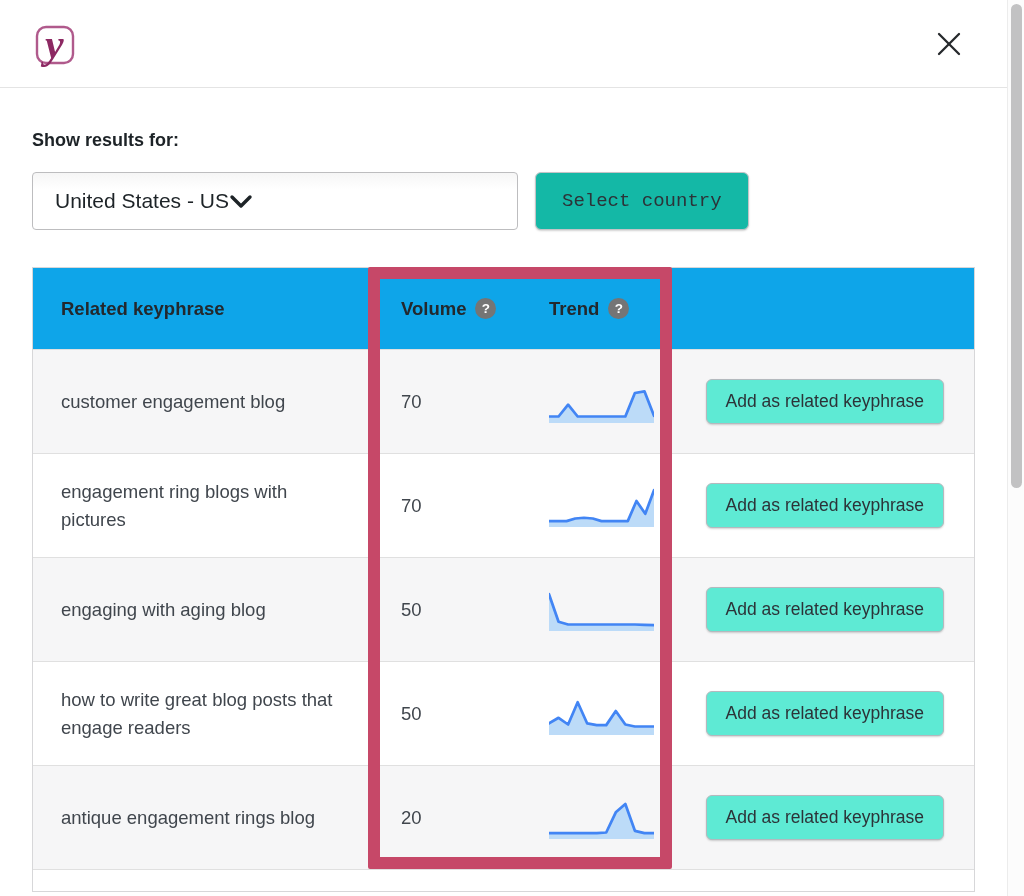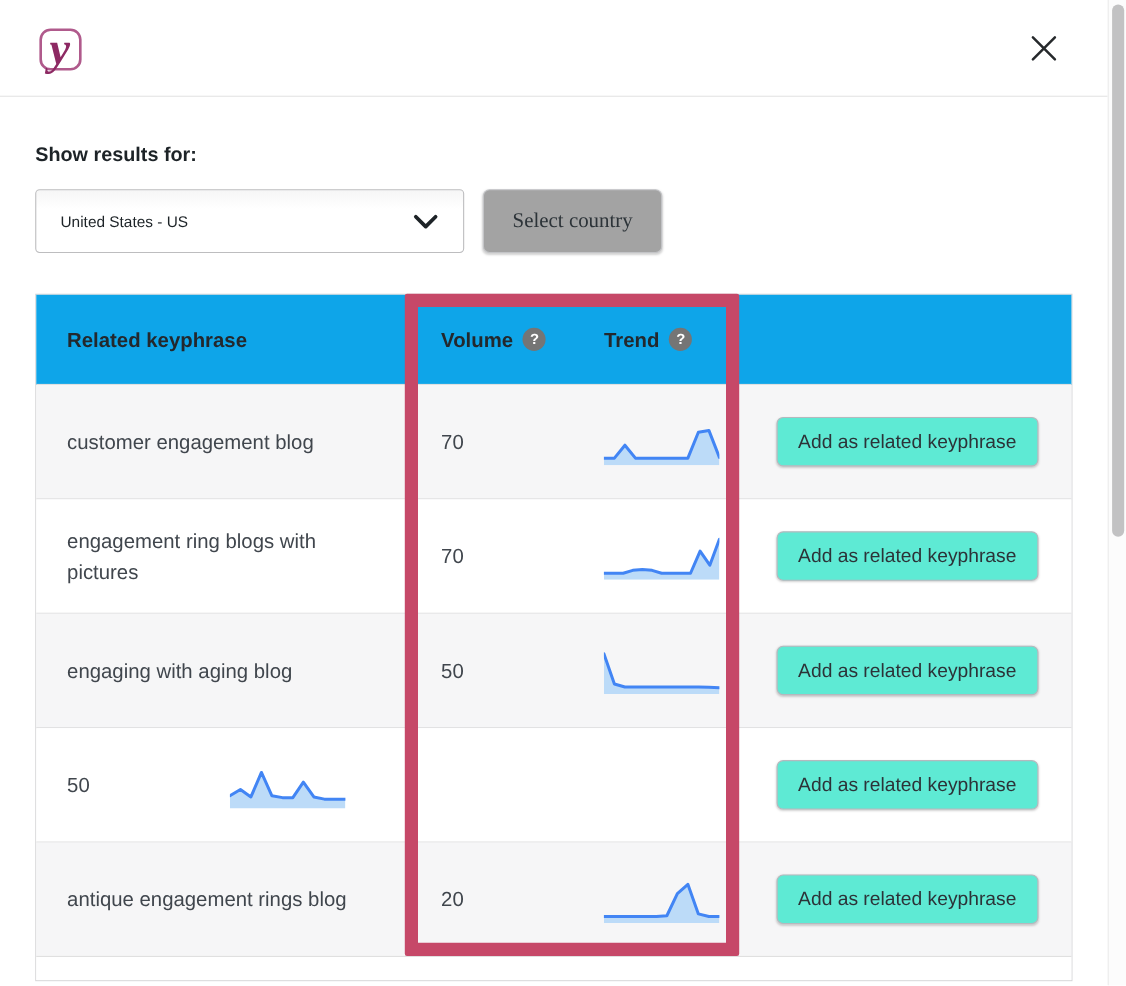--- a/index.html
+++ b/index.html
@@ -41,32 +41,32 @@
   
   .filter-label {
     position: absolute; top: 130px; left: 32px;
     font-size: 18px; font-weight: 700; color: #1d2327;
   }
   .controls-row {
     position: absolute; top: 172px; left: 32px;
     display: flex; gap: 17px; align-items: stretch;
   }
   .country-select {
-    width: 390px; height: 58px;
+    width: 486px; height: 58px;
     border: 1px solid #bdbdbf; border-radius: 4px;
     background: linear-gradient(180deg, #f6f6f6 0%, #ffffff 30%);
-    display: flex; align-items: center; justify-content: space-between;
-    padding: 0 22px; font-size: 14px; color: #1d2327; cursor: pointer;
+    display: flex; align-items: center; 
+    padding: 0 22px; font-size: 21px; color: #1d2327; cursor: pointer;
   }
   .select-country-btn {
     height: 58px; padding: 16px 26px;
-    background: #a3a3a3; border: 1px solid #c3c4c7; border-radius: 6px;
+    background: #14b8a6; border: 1px solid #c3c4c7; border-radius: 6px;
     box-shadow: 0 1px 2px rgba(0,0,0,.18);
     font-size: 19px; color: #2c3338; cursor: pointer;
-    font-family: Liberation Serif, serif;
+    font-family: Liberation Mono, monospace;
   }
 
   
   .kp-table {
     position: absolute; top: 267px; left: 32px; width: 943px;
     border: 1px solid #d7d7d9; background: #fff;
   }
   .trow { display: flex; align-items: center; border-bottom: 1px solid #e0e0e0; }
   .thead-row { height: 82px; background: #0ea5e9; }
   .body-row { height: 104px; }
@@ -211,20 +211,23 @@
                 <polyline points="0.0,5.0 9.1,31.2 18.2,33.8 27.3,33.8 36.4,33.8 45.5,33.8 54.5,33.8 63.6,33.8 72.7,33.8 81.8,33.8 90.9,34.1 100.0,34.4" fill="none" stroke="#4285f4" stroke-width="2.6" stroke-linejoin="round" stroke-linecap="round"></polyline>
               </svg>
             </div>
           </div>
         <div class="cell c-act">
             <button class="add-btn">Add as related keyphrase</button>
           </div>
       </div>
 
       <div class="trow body-row">
+        <div class="cell c-key">
+            <span class="cell-text">how to write great blog posts that engage readers</span>
+          </div>
         <div class="cell c-vol">
             <span class="cell-text">50</span>
           </div>
         <div class="cell c-trend">
             <div class="spark">
               <svg viewBox="0 0 100 40" width="100%" height="100%" preserveAspectRatio="none">
                 <polygon points="0.0,29.0 9.1,23.6 18.2,30.0 27.3,8.8 36.4,29.0 45.5,30.6 54.5,30.6 63.6,17.2 72.7,30.0 81.8,31.9 90.9,31.9 100.0,31.9 100,40 0,40" fill="#bcdbf8"></polygon>
                 <polyline points="0.0,29.0 9.1,23.6 18.2,30.0 27.3,8.8 36.4,29.0 45.5,30.6 54.5,30.6 63.6,17.2 72.7,30.0 81.8,31.9 90.9,31.9 100.0,31.9" fill="none" stroke="#4285f4" stroke-width="2.6" stroke-linejoin="round" stroke-linecap="round"></polyline>
               </svg>
             </div>

